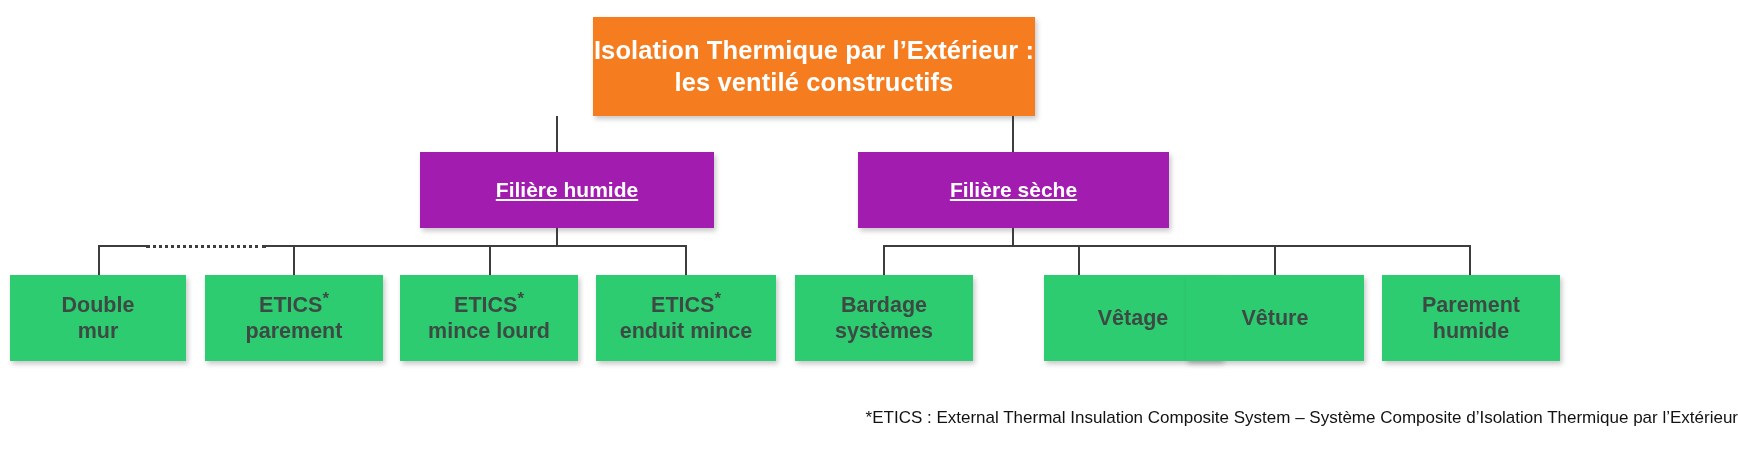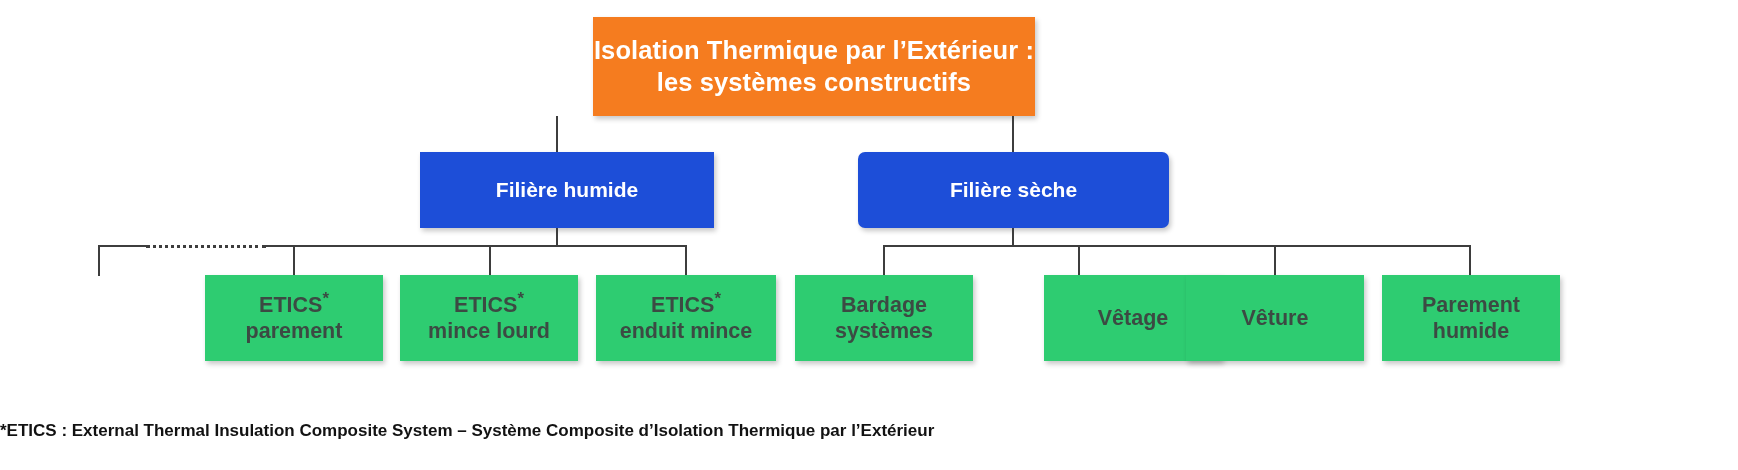--- a/index.html
+++ b/index.html
@@ -37,26 +37,27 @@
     width: 442px;
     height: 99px;
     background: #F57C1F;
     color: #ffffff;
     font-size: 25.5px;
     letter-spacing: 0.1px;
   }
 
   .node-branch {
     height: 76px;
-    background: #1d4ed8;
+    background: #a21caf;
     color: #ffffff;
     font-size: 21px;
+    text-decoration: underline;
   }
   .branch-wet  { left: 420px; top: 152px; width: 294px; }
-  .branch-dry  { left: 858px; top: 152px; width: 311px; border-radius: 7px; }
+  .branch-dry  { left: 858px; top: 152px; width: 311px; }
 
   .node-leaf {
     top: 275px;
     height: 86px;
     background: #2ECC71;
     color: #3C4A43;
     font-size: 21.5px;
   }
 
   .leaf-0 { left: 10px;   width: 176px; }
@@ -86,37 +87,37 @@
   .conn-dotted {
     position: absolute;
     height: 0;
     border-top: 3px dotted #3D3D3D;
   }
 
   
   .footnote {
     position: absolute;
     left: 0;
-    top: 421px;
+    top: 408px;
     width: 1738px;
-    text-align: left;
+    text-align: right;
     font-size: 17px;
     color: #121212;
-    font-weight: bold;
+    font-weight: normal;
   }
 </style>
 </head>
 <body>
 
 <div id="page">
 
   <div class="node node-root">
     <div>
       <span>Isolation Thermique par l’Extérieur :</span><br>
-      <span>les systèmes constructifs</span>
+      <span>les ventilé constructifs</span>
     </div>
   </div>
 
   <div class="conn v" style="left:556px; top:116px; height:36px;"></div>
   <div class="conn v" style="left:1012px; top:116px; height:36px;"></div>
 
   <div class="node node-branch branch-wet">
     <span>Filière humide</span>
   </div>
 
@@ -136,20 +137,26 @@
   <div class="conn v" style="left:489px; top:245px; height:31px;"></div>
   <div class="conn v" style="left:685px; top:245px; height:31px;"></div>
 
   <div class="conn h" style="left:883px; top:245px; width:588px;"></div>
 
   <div class="conn v" style="left:883px;  top:245px; height:31px;"></div>
   <div class="conn v" style="left:1078px; top:245px; height:31px;"></div>
   <div class="conn v" style="left:1274px; top:245px; height:31px;"></div>
   <div class="conn v" style="left:1469px; top:245px; height:31px;"></div>
 
+  <div class="node node-leaf leaf-0">
+    <span class="leaf-label">
+      <span>Double</span><span class="star"></span><br>
+      <span>mur</span>
+    </span>
+  </div>
 
   <div class="node node-leaf leaf-1">
     <span class="leaf-label">
       <span>ETICS</span><span class="star">*</span><br>
       <span>parement</span>
     </span>
   </div>
 
   <div class="node node-leaf leaf-2">
     <span class="leaf-label">

